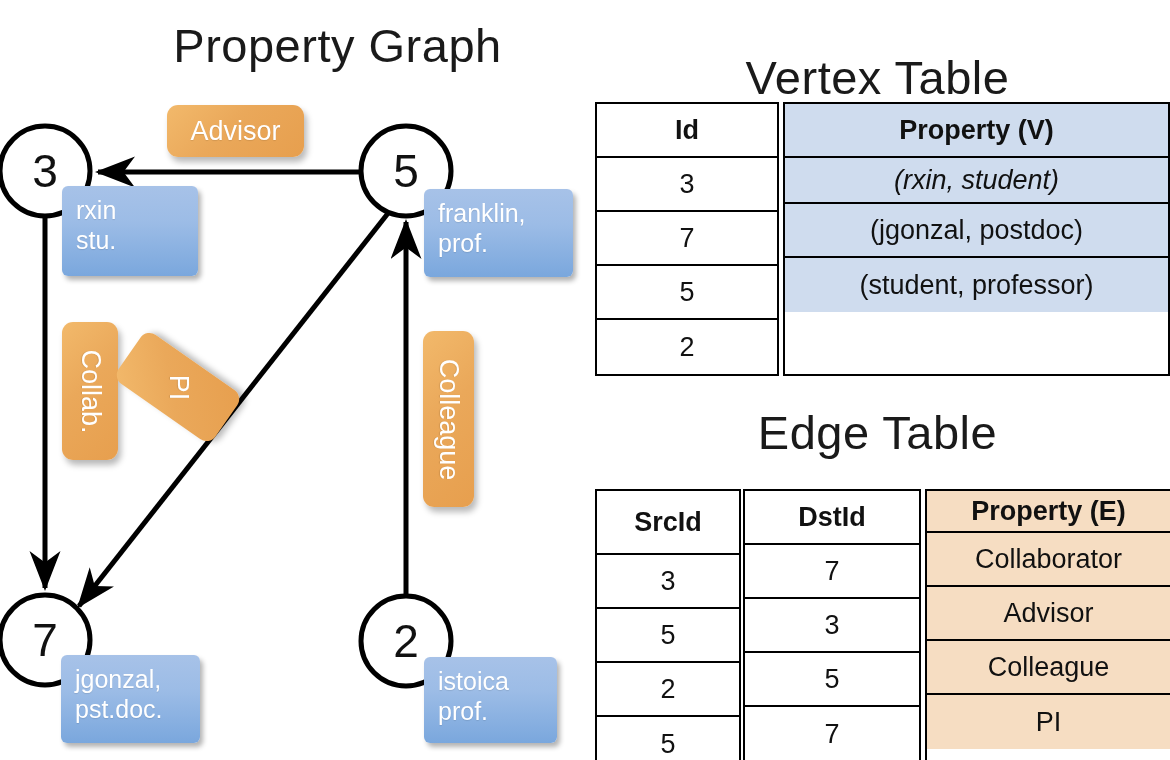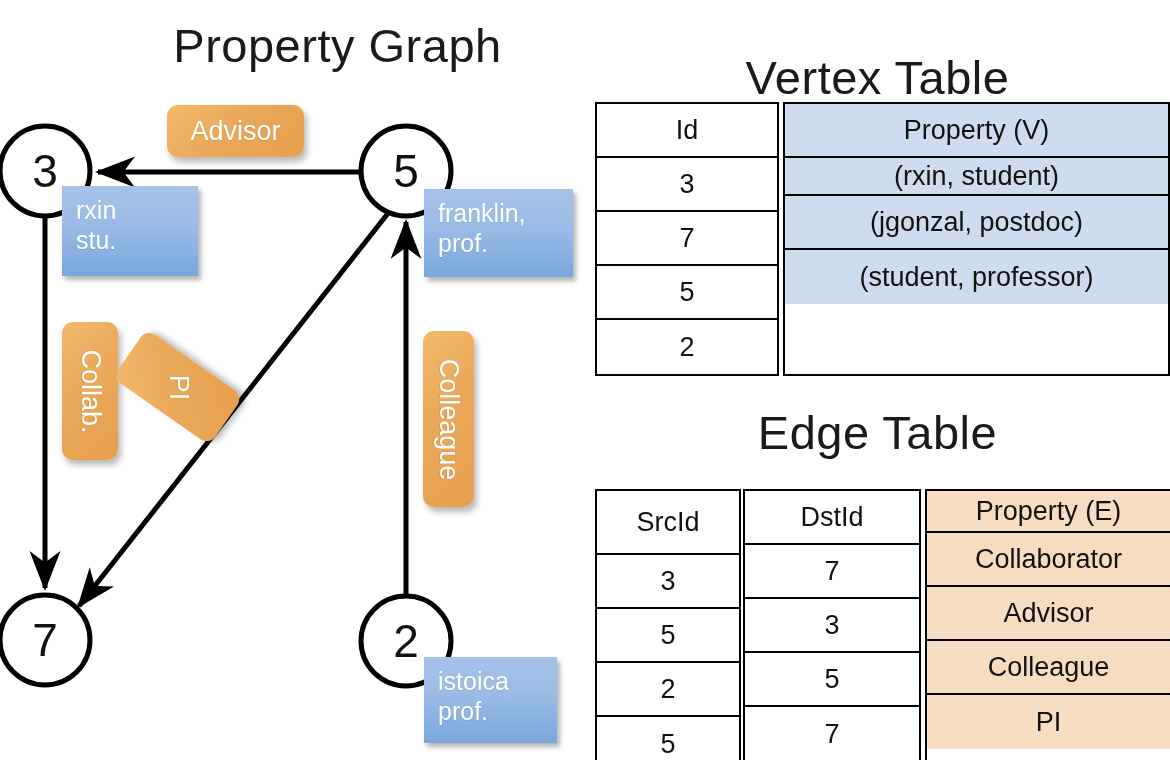--- a/index.html
+++ b/index.html
@@ -43,21 +43,21 @@
     font-size: 46px;
     line-height: 1;
     color: #111;
     text-align: center;
     pointer-events: none;
   }
 
   
   .prop-box {
     position: absolute;
-    border-radius: 0;
+    border-radius: 6px;
     background: linear-gradient(to bottom, #a7c2e8 0%, #9cbce6 40%, #7aa7dd 100%);
     box-shadow: 3px 4px 5px rgba(0,0,0,0.30);
     color: #ffffff;
     font-size: 25px;
     line-height: 1.18;
     padding: 10px 0 0 14px;
     box-sizing: border-box;
     text-shadow: 0 1px 1px rgba(0,0,0,0.10);
   }
 
@@ -96,21 +96,21 @@
     display: flex;
     align-items: center;
     justify-content: center;
     border-bottom: 2px solid #000;
     box-sizing: border-box;
     font-size: 27px;
     color: #111;
     white-space: nowrap;
   }
   .tcell:last-child { border-bottom: none; }
-  .tcell.head { font-weight: normal; }
+  .tcell.head { font-weight: bold; }
 
   .fill-white { background: #ffffff; }
   .fill-blue  { background: #cfdcee; }
   .fill-orange{ background: #f6ddc2; }
 </style>
 </head>
 <body>
 
 <div id="graph-panel">
 
@@ -145,20 +145,24 @@
   <div class="prop-box" style="left:62px; top:186px; width:136px; height:90px;">
     <div>rxin</div>
     <div>stu.</div>
   </div>
 
   <div class="prop-box" style="left:424px; top:189px; width:149px; height:88px;">
     <div>franklin,</div>
     <div>prof.</div>
   </div>
 
+  <div class="prop-box" style="left:61px; top:655px; width:139px; height:88px;">
+    <div>jgonzal,</div>
+    <div>pst.doc.</div>
+  </div>
 
   <div class="prop-box" style="left:424px; top:657px; width:133px; height:86px;">
     <div>istoica</div>
     <div>prof.</div>
   </div>
 
   <div class="edge-label-box" style="left:167px; top:105px; width:137px; height:52px;">
     <span>Advisor</span>
   </div>
 
@@ -182,21 +186,21 @@
   <div class="tcol" style="width:184px;">
     <div class="tcell head fill-white" style="height:54px;">Id</div>
     <div class="tcell fill-white" style="height:54px;">3</div>
     <div class="tcell fill-white" style="height:54px;">7</div>
     <div class="tcell fill-white" style="height:54px;">5</div>
     <div class="tcell fill-white" style="height:54px;">2</div>
   </div>
 
   <div class="tcol" style="width:387px;">
     <div class="tcell head fill-blue" style="height:54px;">Property (V)</div>
-    <div class="tcell fill-blue" style="height:38px;">(rxin, student)</div>
+    <div class="tcell fill-blue" style="height:46px;font-style:italic;">(rxin, student)</div>
     <div class="tcell fill-blue" style="height:54px;">(jgonzal, postdoc)</div>
     <div class="tcell fill-blue" style="height:54px;">(student, professor)</div>
   </div>
 </div>
 
 <div class="title" id="title-edge-table">Edge Table</div>
 
 <div class="tbl" id="edge-table" style="left:595px; top:489px;">
 
   <div class="tcol" style="width:146px;">

